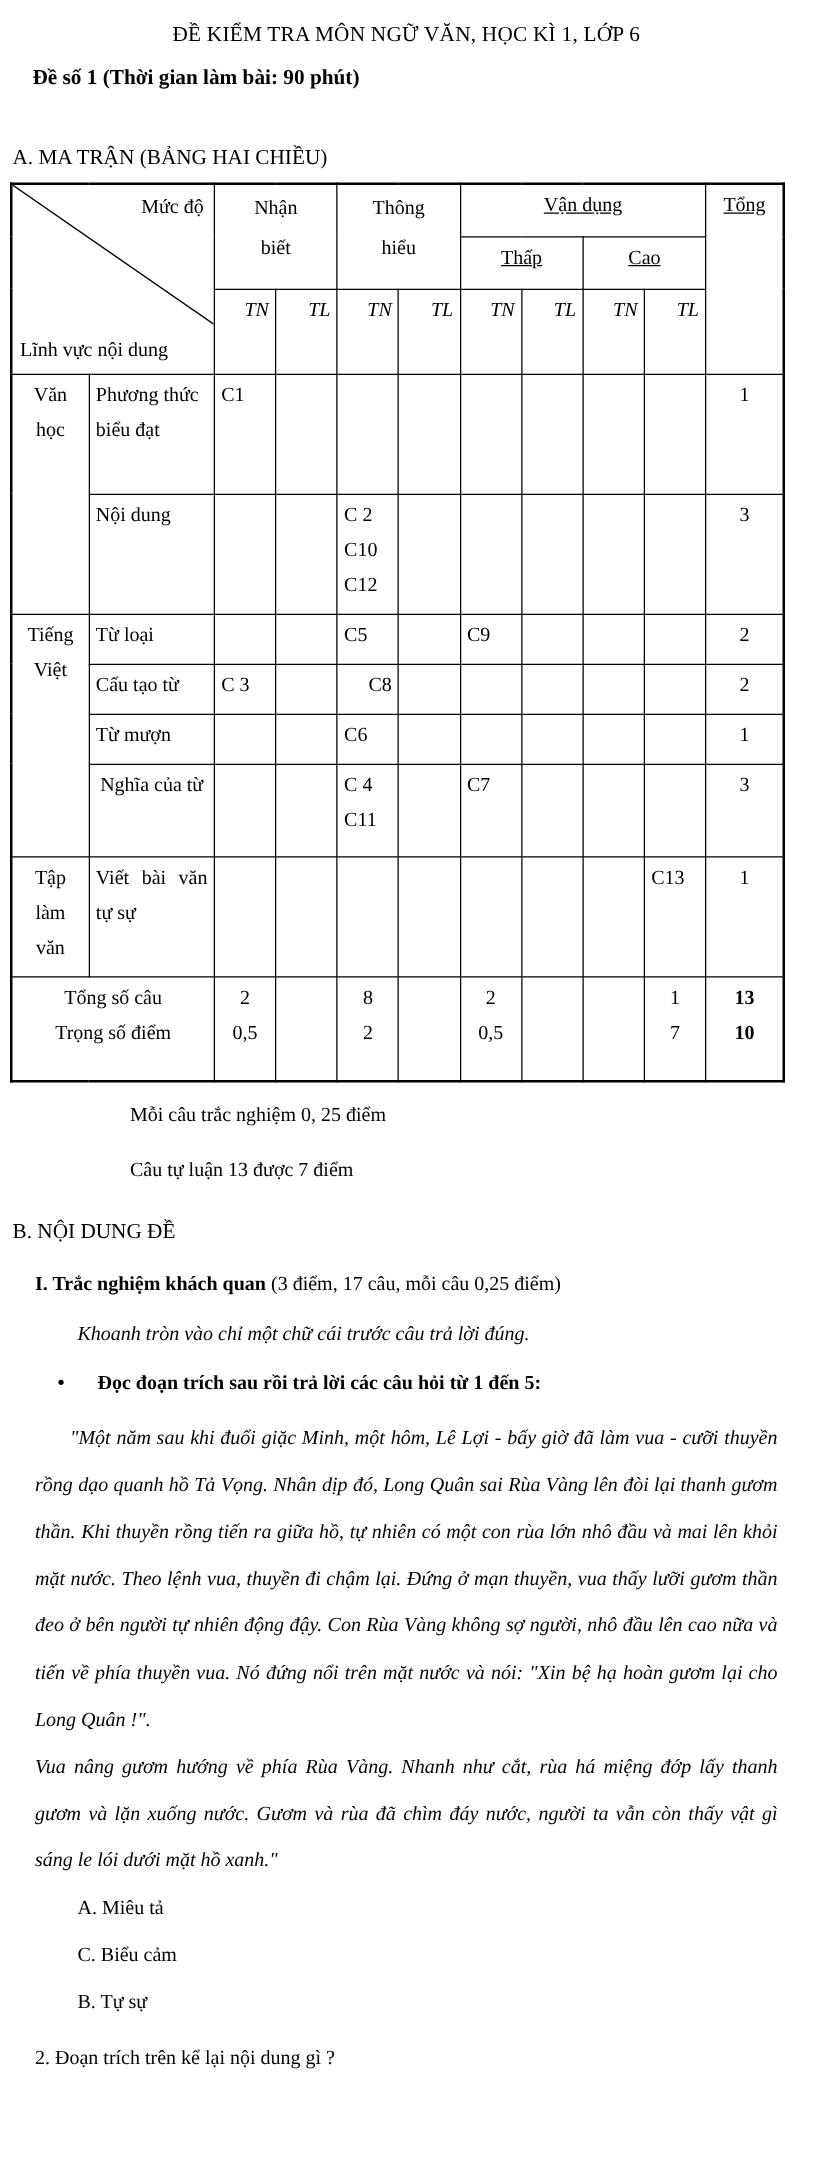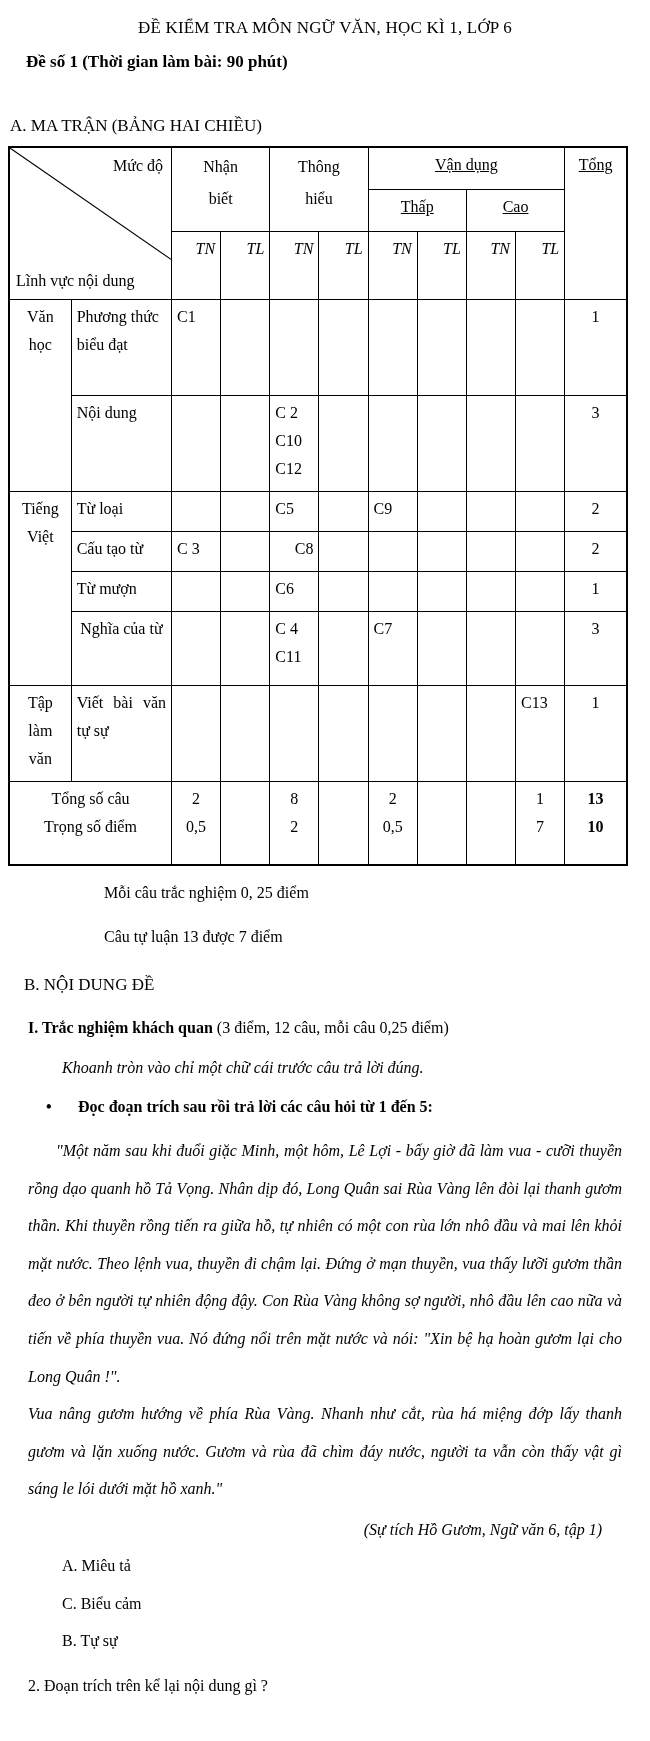--- a/index.html
+++ b/index.html
@@ -55,21 +55,21 @@
   tr.hr1 { height: 42px; }
   tr.hr2 { height: 42px; }
   tr.hr3 { height: 68px; }
   tr.r3l { height: 96px; }
   tr.r1l { height: 40px; }
   tr.r2l { height: 74px; }
   tr.rsum { height: 84px; }
 
   
   .note { margin: 10px 0 0 104px; line-height: 2.1; }
-  .section-b { font-size: 17px; margin: 22px 0 0 24px; }
+  .section-b { font-size: 17px; margin: 22px 0 0 10px; }
   .part-heading { margin: 16px 0 0 28px; line-height: 2.1; }
   .part-heading .b { font-weight: bold; }
   .instruction { font-style: italic; margin: 6px 0 0 62px; line-height: 2.1; }
   .bullet-line { margin: 6px 0 0 46px; font-weight: bold; line-height: 2.1; }
   .bullet-line .bullet { display: inline-block; width: 32px; }
   .passage { font-style: italic; text-align: justify; margin: 8px 28px 0 28px; line-height: 2.35; }
   .passage p { margin: 0; }
   .passage p.first { text-indent: 28px; }
   .source-line { font-style: italic; text-align: right; margin: 4px 48px 0 0; line-height: 2.2; }
   .question { margin: 8px 28px 0 28px; line-height: 2.3; }
@@ -240,35 +240,34 @@
     </tr>
   </tbody>
     </table>
 
   <div class="note">Mỗi câu trắc nghiệm 0, 25 điểm</div>
   <div class="note">Câu tự luận 13 được 7 điểm</div>
 
   <div class="section-b">B. NỘI DUNG ĐỀ</div>
 
   <div class="part-heading">
-    <span class="b">I. Trắc nghiệm khách quan</span><span> (3 điểm, 12 câu, mỗi câu 0,25 điểm)</span>
+    <span class="b">I. Trắc nghiệm khách quan</span><span> (3 điểm, 17 câu, mỗi câu 0,25 điểm)</span>
   </div>
 
   <div class="instruction">Khoanh tròn vào chỉ một chữ cái trước câu trả lời đúng.</div>
 
   <div class="bullet-line">
     <span class="bullet">•</span><span>Đọc đoạn trích sau rồi trả lời các câu hỏi từ 1 đến 5:</span>
   </div>
 
   <div class="passage">
     <p class="first">"Một năm sau khi đuổi giặc Minh, một hôm, Lê Lợi - bấy giờ đã làm vua - cưỡi thuyền rồng dạo quanh hồ Tả Vọng. Nhân dịp đó, Long Quân sai Rùa Vàng lên đòi lại thanh gươm thần. Khi thuyền rồng tiến ra giữa hồ, tự nhiên có một con rùa lớn nhô đầu và mai lên khỏi mặt nước. Theo lệnh vua, thuyền đi chậm lại. Đứng ở mạn thuyền, vua thấy lưỡi gươm thần đeo ở bên người tự nhiên động đậy. Con Rùa Vàng không sợ người, nhô đầu lên cao nữa và tiến về phía thuyền vua. Nó đứng nổi trên mặt nước và nói: "Xin bệ hạ hoàn gươm lại cho Long Quân !".</p>
     <p>Vua nâng gươm hướng về phía Rùa Vàng. Nhanh như cắt, rùa há miệng đớp lấy thanh gươm và lặn xuống nước. Gươm và rùa đã chìm đáy nước, người ta vẫn còn thấy vật gì sáng le lói dưới mặt hồ xanh."</p>
   </div>
 
-  <div class="source-line">(Sự tích Hồ Gươm, Ngữ văn 6, tập 1)</div>
 
   <div class="option">A. Miêu tả</div>
   <div class="option">C. Biểu cảm</div>
   <div class="option">B. Tự sự</div>
 
   <div class="question">2. Đoạn trích trên kể lại nội dung gì ?</div>
 
 </div>
 
 </body></html>

